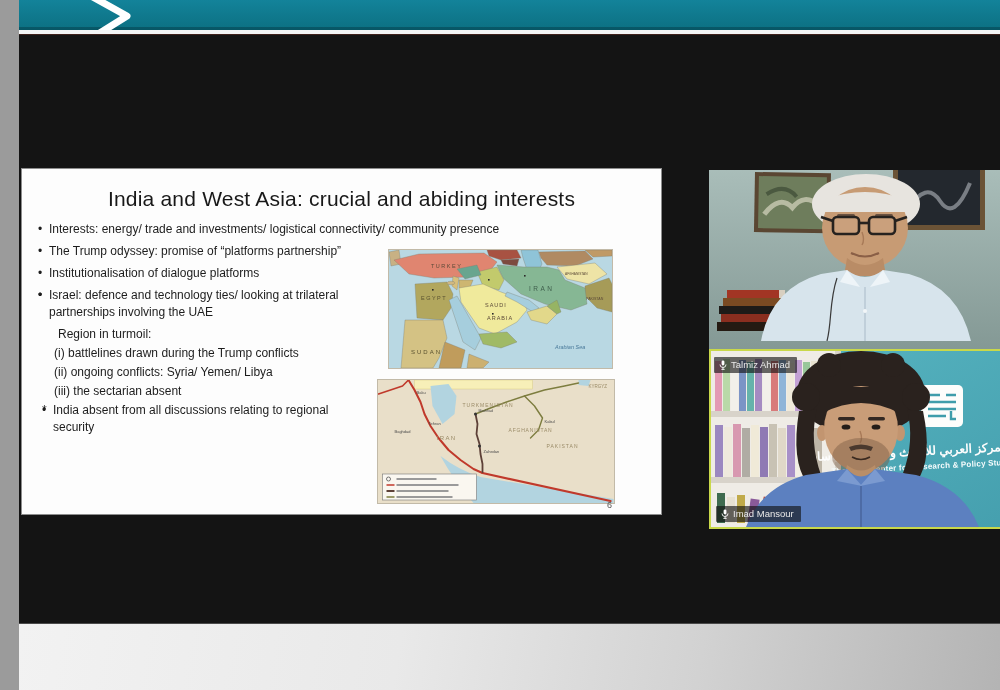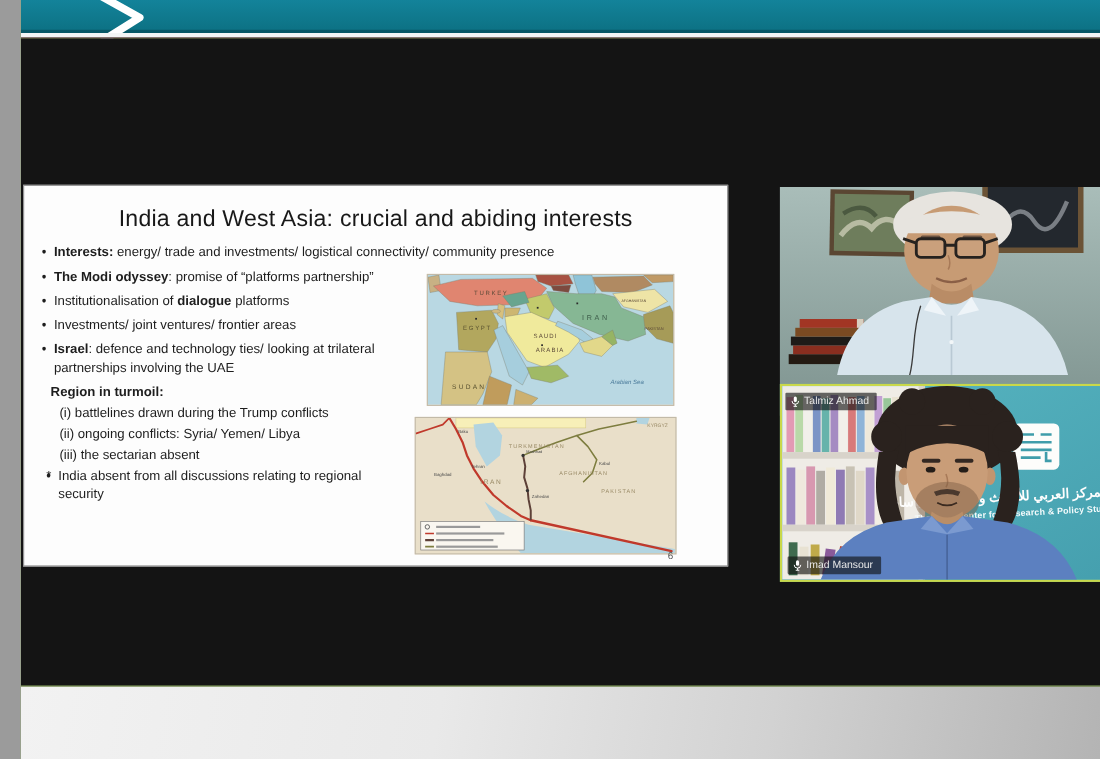--- a/index.html
+++ b/index.html
@@ -23,23 +23,23 @@
   
   .slide{position:absolute;left:2px;top:133px;width:639px;height:345px;background:#fdfdfd;
     border:1px solid #8d8d8d;color:#1c1c1c;}
   .slide-title{position:absolute;left:0;top:18px;width:100%;text-align:center;
     font-size:21px;letter-spacing:.2px;color:#181818;}
   .bullets{position:absolute;left:0px;top:52px;right:6px;}
   .line{position:relative;font-size:12px;line-height:17px;margin-bottom:5px;color:#1d1d1d;}
   .line .marker{position:absolute;}
   .lvl-bullet{padding-left:27px;}.lvl-bullet .marker{left:16px;}
   .lvl-bullet2{padding-left:31px;margin-bottom:2px;}.lvl-bullet2 .marker{left:20px;}
-  .lvl-heading{padding-left:24px;margin-bottom:2px;}
+  .lvl-heading{padding-left:36px;margin-bottom:2px;}
   .lvl-sub{padding-left:32px;margin-bottom:2px;}
-  .bold{font-weight:bold;}
+  .bold{font-weight:normal;}
   .page-num{position:absolute;right:49px;bottom:4px;font-size:9px;color:#555;}
 
   .map{position:absolute;border:1px solid #c2baa8;background:#e9dfc9;}
   .map-political{left:366px;top:80px;width:223px;height:118px;}
   .map-corridor{left:355px;top:210px;width:236px;height:123px;}
 
   
   .video{position:absolute;overflow:hidden;background:#000;}
   .video-1{left:690px;top:135px;width:310px;height:208px;
     background:linear-gradient(#a9bdb9,#7e938f);}
@@ -61,23 +61,23 @@
     </svg>
   </div>
   <div class="white-line"></div>
 
   <div class="stage">
 
     <div class="slide">
       <div class="slide-title">India and West Asia: crucial and abiding interests</div>
       <div class="bullets">
           <div class="line lvl-bullet"><span class="marker">•</span><span class="bold">Interests:</span><span> energy/ trade and investments/ logistical connectivity/ community presence</span></div>
-          <div class="line lvl-bullet"><span class="marker">•</span><span class="bold">The Modi odyssey</span><span>: promise of “platforms partnership”</span></div>
+          <div class="line lvl-bullet"><span class="marker">•</span><span class="bold">The Trump odyssey</span><span>: promise of “platforms partnership”</span></div>
           <div class="line lvl-bullet"><span class="marker">•</span><span>Institutionalisation of </span><span class="bold">dialogue</span><span> platforms</span></div>
-          <div class="line lvl-bullet"><span class="marker">•</span><span>Investments/ joint ventures/ frontier areas</span></div>
+          <div class="line lvl-bullet"><span class="marker">•</span></div>
           <div class="line lvl-bullet" style="max-width: 338px;"><span class="marker">•</span><span class="bold">Israel</span><span>: defence and technology ties/ looking at trilateral partnerships involving the UAE</span></div>
           <div class="line lvl-heading"><span class="bold">Region in turmoil:</span></div>
           <div class="line lvl-sub"><span>(i) battlelines drawn during the Trump conflicts</span></div>
           <div class="line lvl-sub"><span>(ii) ongoing conflicts: Syria/ Yemen/ Libya</span></div>
           <div class="line lvl-sub"><span>(iii) the sectarian absent</span></div>
           <div class="line lvl-bullet2"><span class="marker">*</span></div>
           <div class="line lvl-bullet2" style="max-width: 278px;"><span class="marker">•</span><span> India absent from all discussions relating to regional security</span></div>
         </div>
 
       <svg class="map map-political" viewBox="0 0 223 118">

